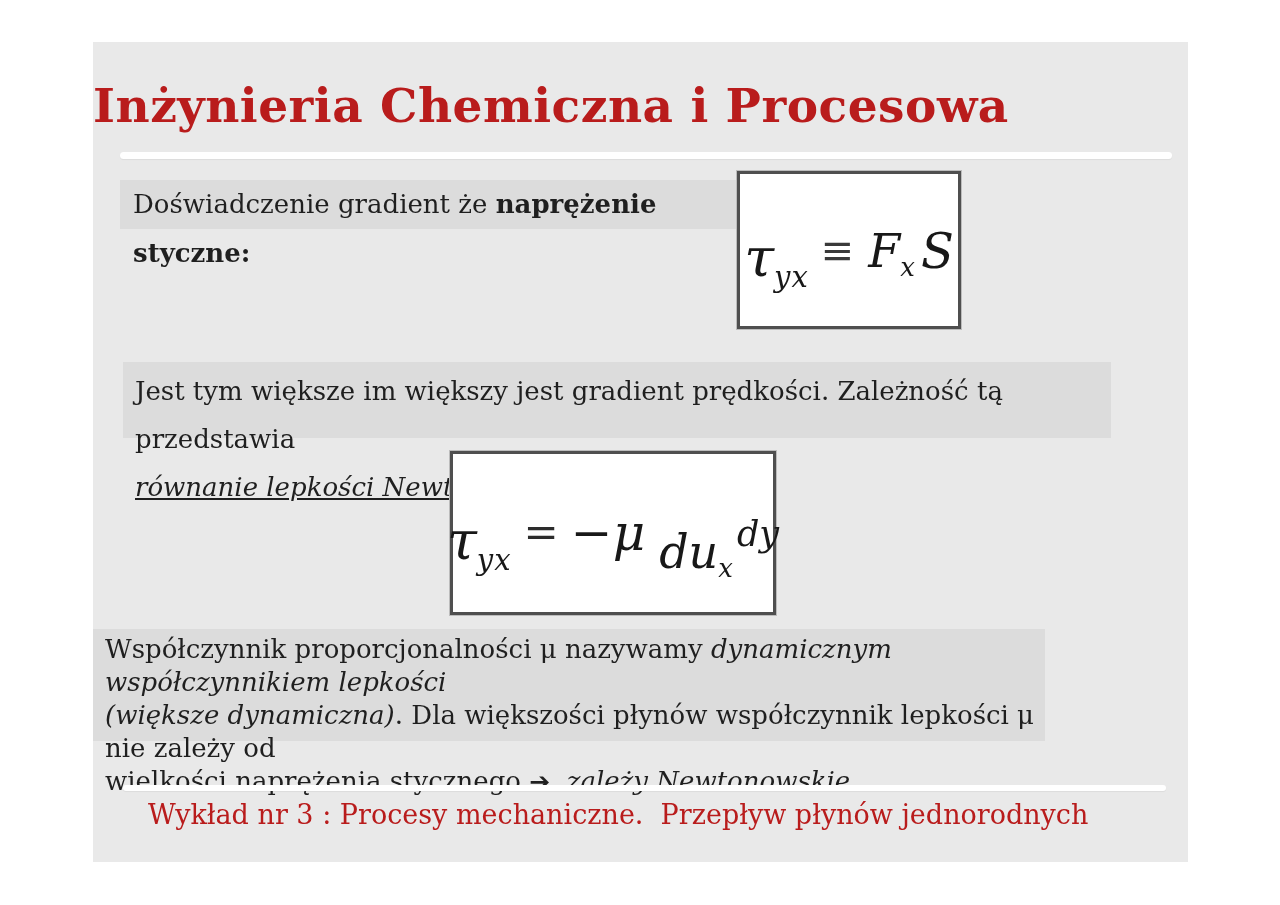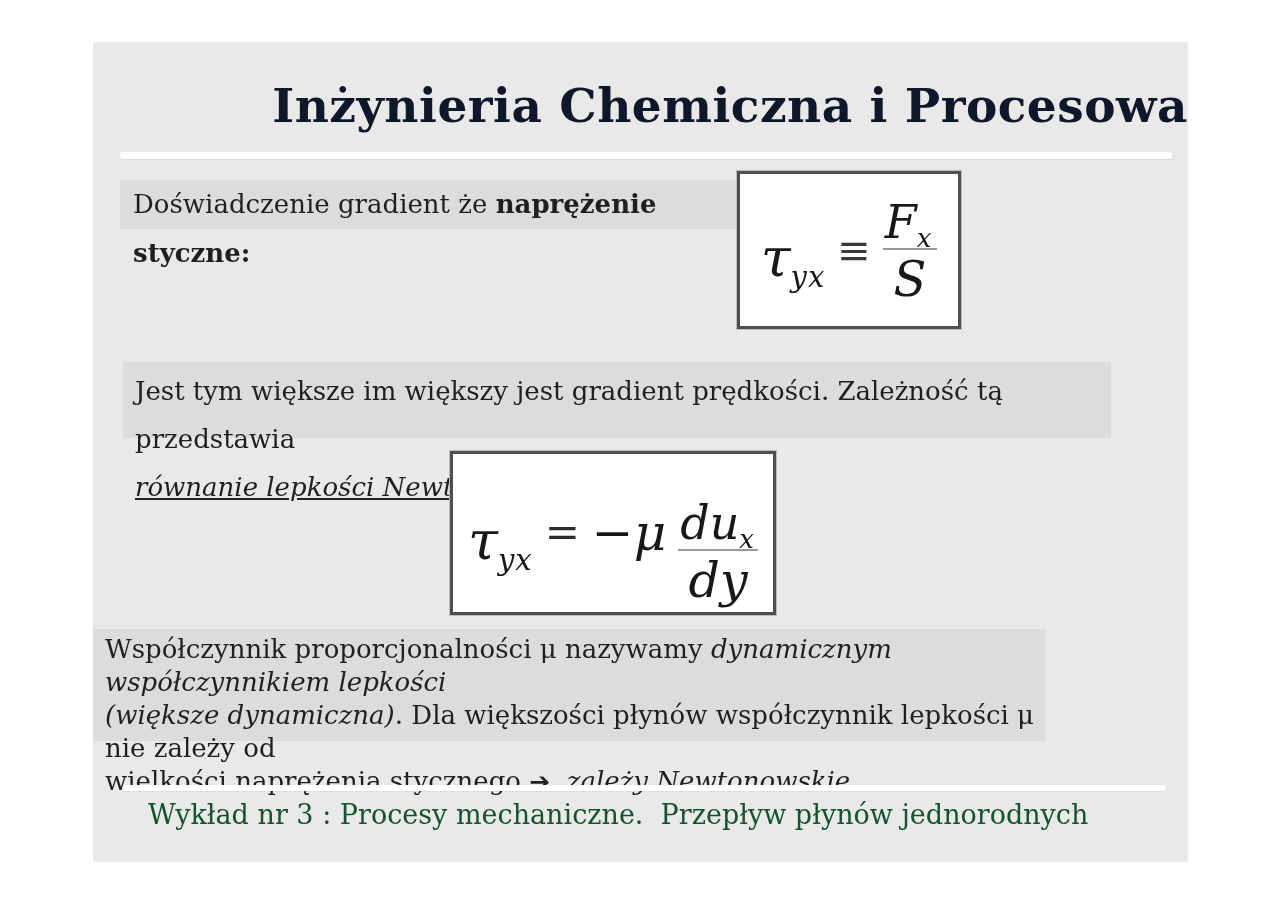--- a/index.html
+++ b/index.html
@@ -10,23 +10,23 @@
     overflow:hidden;
     position:relative;
   }
   .slide {
     position:absolute; left:93px; top:42px;
     width:1095px; height:820px;
     background:#e9e9e9;
   }
   .slide-title {
     position:absolute; left:0; top:36px; width:100%;
-    text-align:right;
+    text-align:left;
     font-size:47px; font-weight:bold;
-    color:#0f172a;
+    color:#b91c1c;
     letter-spacing:0.5px;
   }
   .divider {
     position:absolute;
     background:#ffffff;
     border-radius:4px;
     box-shadow:0 1px 1px rgba(0,0,0,0.06);
   }
   .divider.title-div { left:27px; top:110px; width:1052px; height:7px; }
   .divider.footer-div { left:30px; top:743px; width:1043px; height:6px; }
@@ -51,21 +51,21 @@
   }
   .stmt3 {
     left:0; top:587px; width:952px; height:112px;
     line-height:33px;
     padding:4px 0 0 12px;
     box-sizing:border-box;
     font-size:26px;
   }
   .footer-text {
     position:absolute; left:55px; top:757px;
-    font-size:27px; color:#14532d;
+    font-size:27px; color:#b91c1c;
   }
   .b { font-weight:bold; }
   .i { font-style:italic; }
   .u { text-decoration:underline; }
   .arrow { font-family:"DejaVu Sans", sans-serif; font-weight:bold; font-size:25px; }
 
   .formula-box {
     position:absolute;
     background:#ffffff;
     border:3px solid #4f4f4f;
@@ -76,26 +76,26 @@
   }
   .fbox1 { left:644px; top:129px; width:224px; height:158px; gap:12px; }
   .fbox2 { left:357px; top:409px; width:326px; height:164px; gap:12px; }
 
   .tau-group { font-style:italic; font-size:54px; line-height:1;margin-top:16px; }
   .tau-sub { font-style:italic; font-size:29px; position:relative; top:0.38em; letter-spacing:1px; }
   .rel { font-size:40px; color:#3a3a3a; line-height:1; }
   .eq { font-size:42px; color:#2c2c2c; line-height:1; }
   .coeff { font-style:italic; font-size:50px; line-height:1; }
 
-  .frac { display:inline-flex; flex-direction:column; align-items:center; line-height:1; }
+  .frac { display:inline-flex; flex-direction:row; align-items:center; line-height:1; }
   .frac .num, .frac .den { font-style:italic; }
   .fbox1 .num { font-size:46px; padding:2px 6px 0 2px; }
   .fbox1 .den { font-size:48px; padding-top:2px; }
   .fbox2 .num { font-size:46px; padding:2px 4px 0 2px;margin-top:36px; }
-  .fbox2 .den { font-size:49px; padding-top:2px; }
+  .fbox2 .den { font-size:35px; padding-top:2px; }
   .num-sub { font-size:26px; font-style:italic; position:relative; top:0.35em; }
   .frac-bar { align-self:stretch; height:2px; background:#9a9a9a; margin:3px 0; }
 </style>
 </head>
 <body>
 
 <div class="slide">
 
   <div class="slide-title">Inżynieria Chemiczna i Procesowa</div>
 

